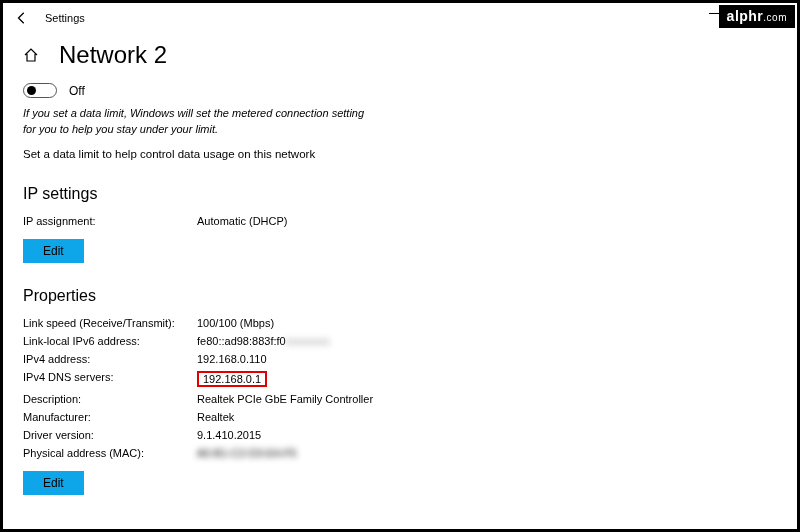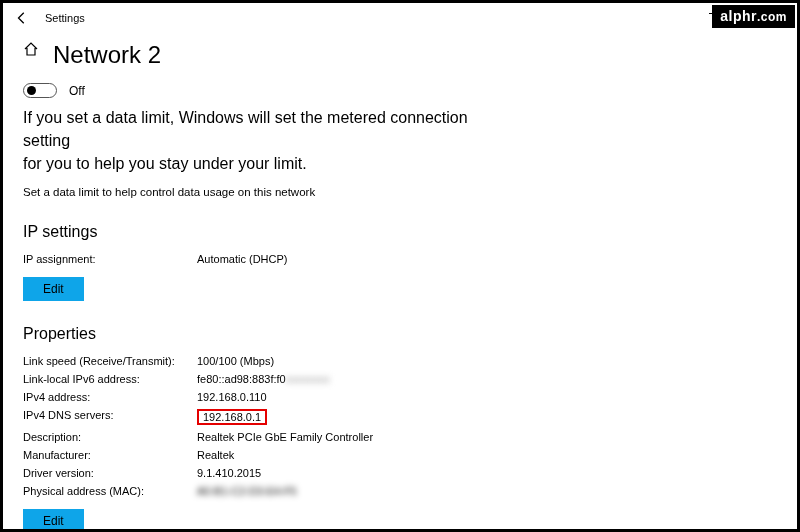--- a/index.html
+++ b/index.html
@@ -17,45 +17,45 @@
   .watermark {
     position: absolute;
     top: 2px; right: 2px;
     background: #000;
     color: #fff;
     font-size: 14px;
     font-weight: 600;
     padding: 3px 8px 4px 8px;
     letter-spacing: .5px;
   }
-  .watermark .dim { font-size: 12px; font-weight: 700; }
+  .watermark .dim { font-size: 10px; font-weight: 400; }
   .titlebar {
     display: flex;
     align-items: center;
     padding: 8px 12px 4px 12px;
     gap: 16px;
   }
   .back-arrow { width:14px; height:14px; display:inline-block; }
   .app-title { font-size: 11px; color: #000; }
   .win-min { position:absolute; top:10px; right:76px; width:12px; height:1px; background:#000; }
   .content { padding: 6px 20px 10px 20px; }
-  .net-header { display:flex; align-items:flex-start; gap:14px; margin-top:6px; }
+  .net-header { display:flex; align-items:center; gap:20px; margin-top:6px; }
   .home-icon { width:16px; height:16px; }
   .net-title { font-size: 24px; font-weight: 400; }
   .toggle-row { display:flex; align-items:center; gap:12px; margin:14px 0 8px 0; }
   .toggle {
     width: 34px; height: 15px; border: 1px solid #555; border-radius: 9px;
     position: relative; background: #fff;
   }
   .toggle .knob {
     width: 9px; height: 9px; background:#000; border-radius:50%;
     position:absolute; top:2px; left:3px;
   }
   .toggle-label { font-size: 12px; }
-  .desc { font-size: 16px; color:#000; line-height:1.45; max-width:480px; }
+  .desc { font-size: 11px; color:#000; line-height:1.45; max-width:480px;font-style:italic; }
   .link { text-decoration:none; color:#0066cc; font-size:11.5px; display:inline-block; margin-top:10px; }
   .link.blackish { color:#000; }
   .section { margin-top: 24px; }
   .section h2 { font-size: 16px; font-weight: 400; margin-bottom: 12px; }
   .kv { display:flex; font-size: 11px; margin-bottom: 6px; }
   .kv .k { width: 174px; color:#000; }
   .kv .v { color:#000; }
   .btn {
     border: none; background: #0ea5e9; color:#000;
     font-size: 12px; padding: 5px 20px; margin-top:6px;

